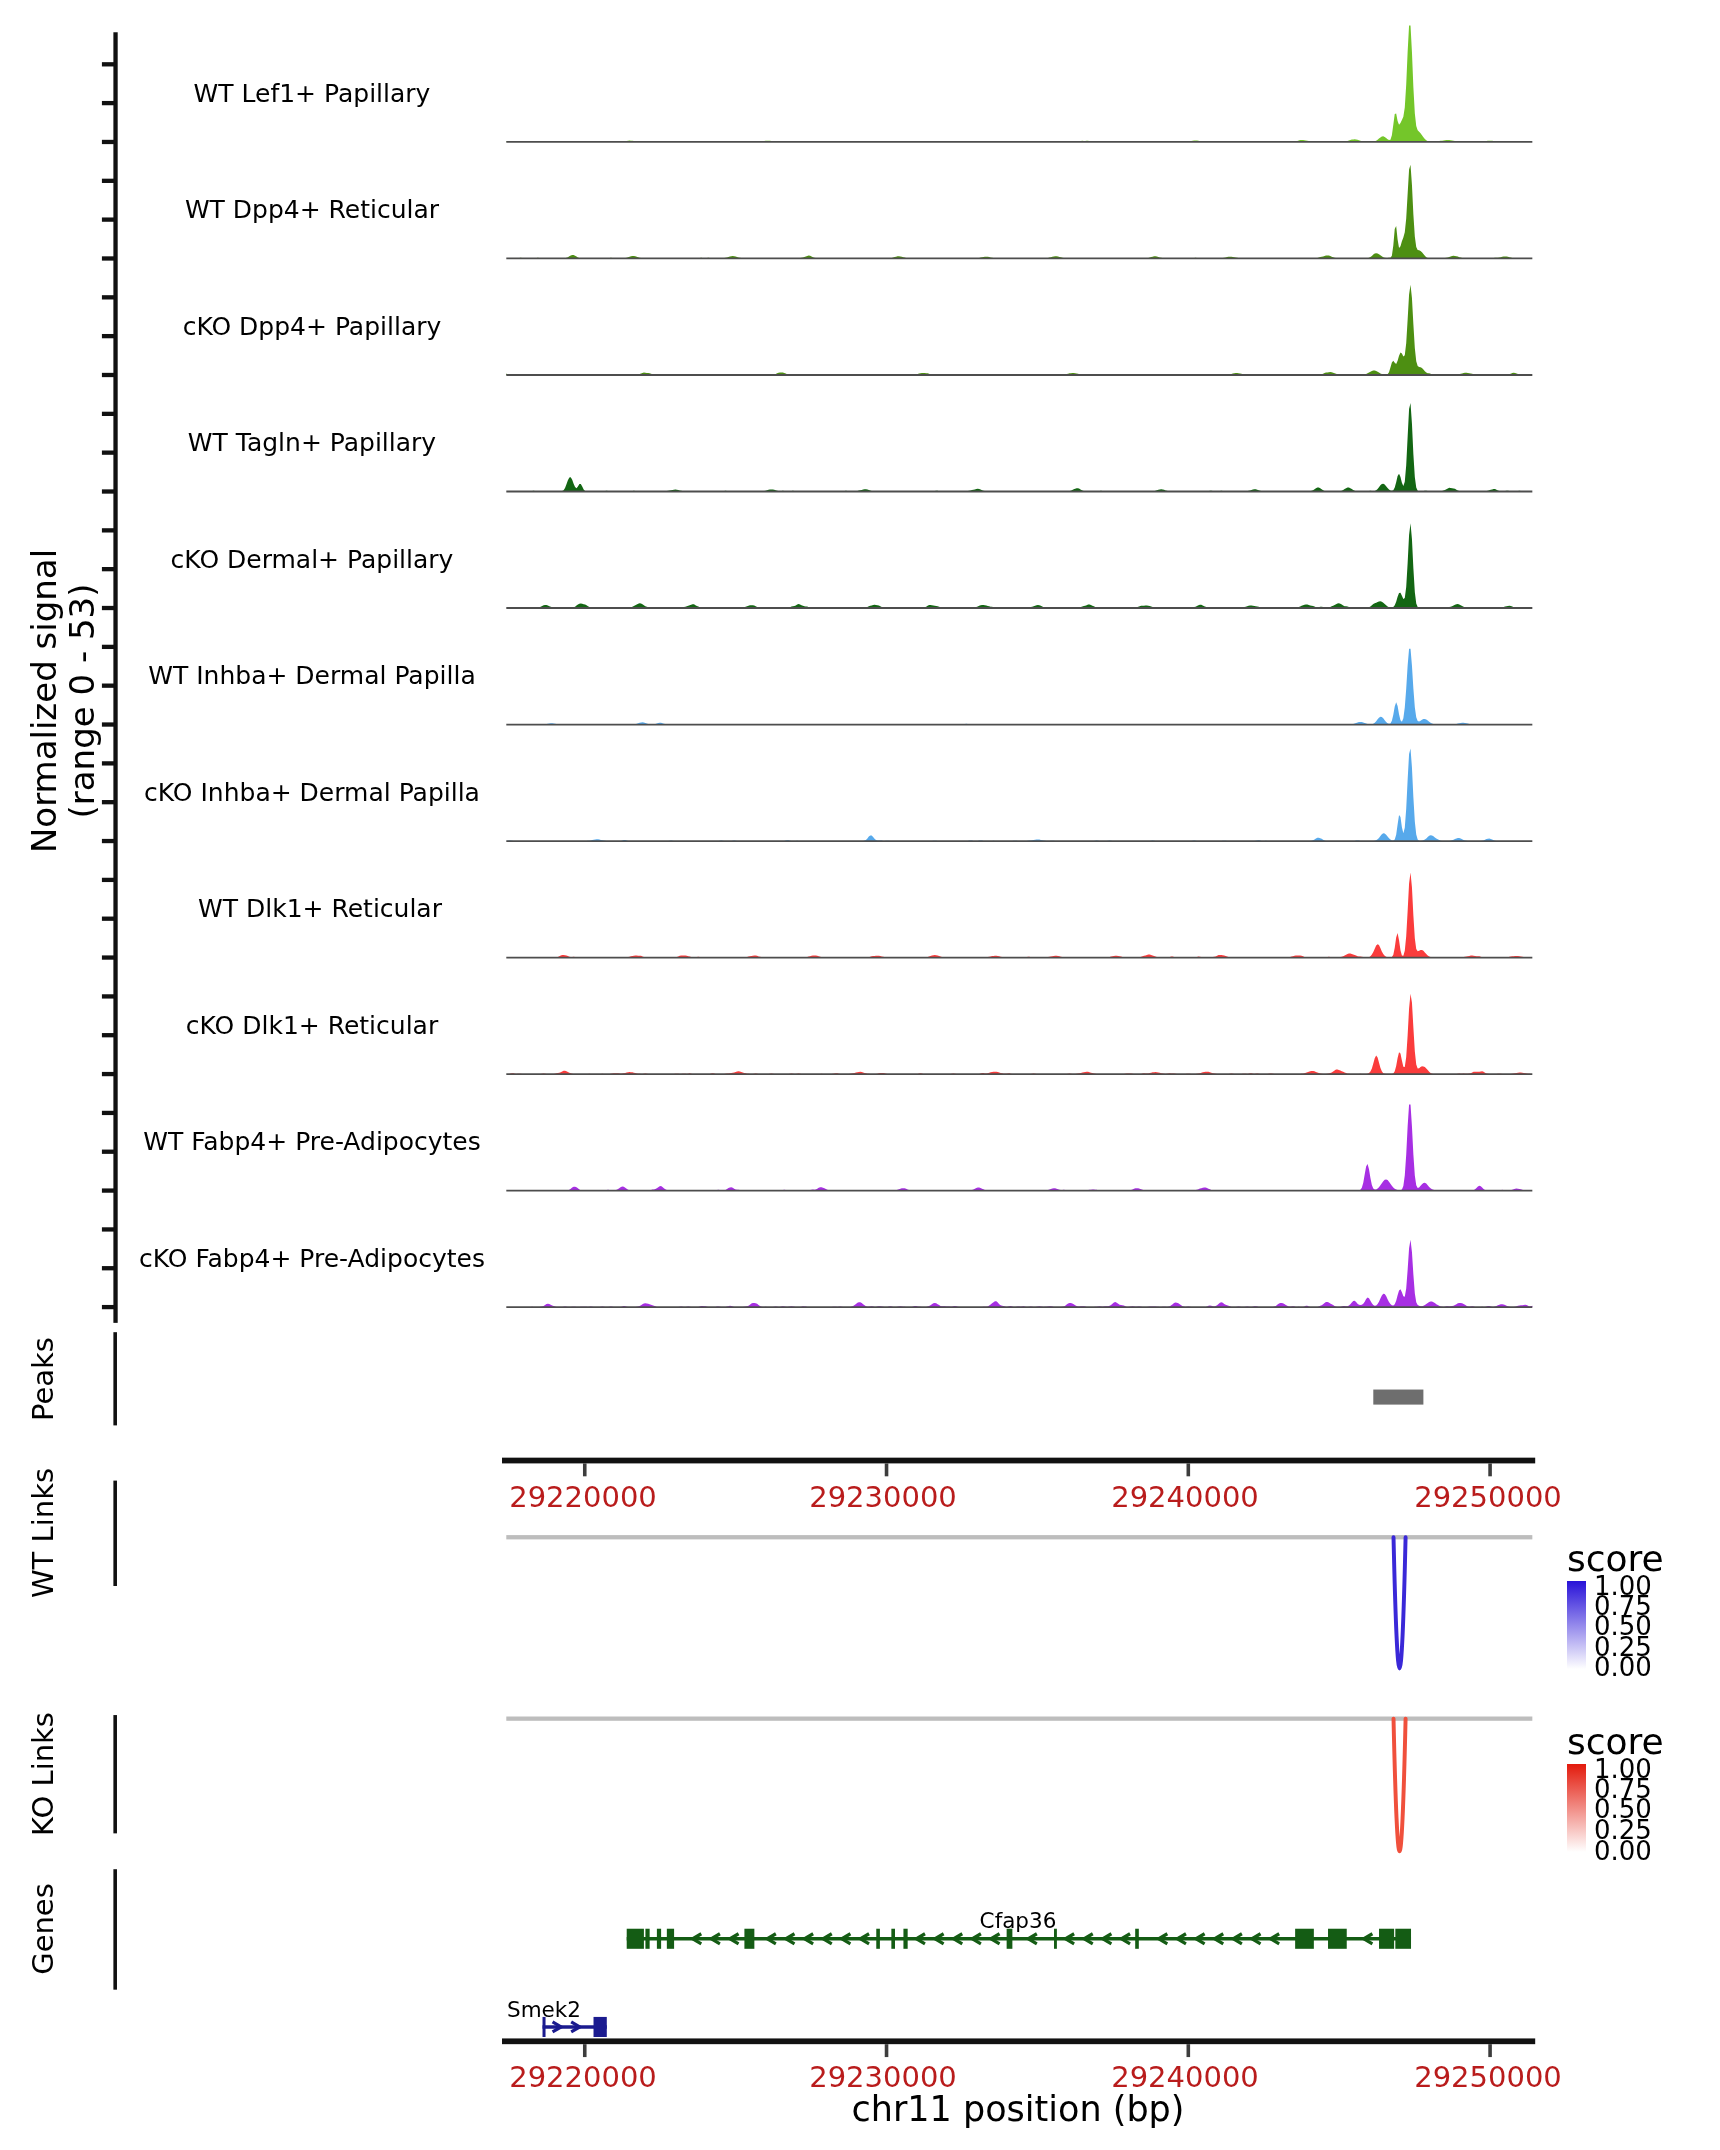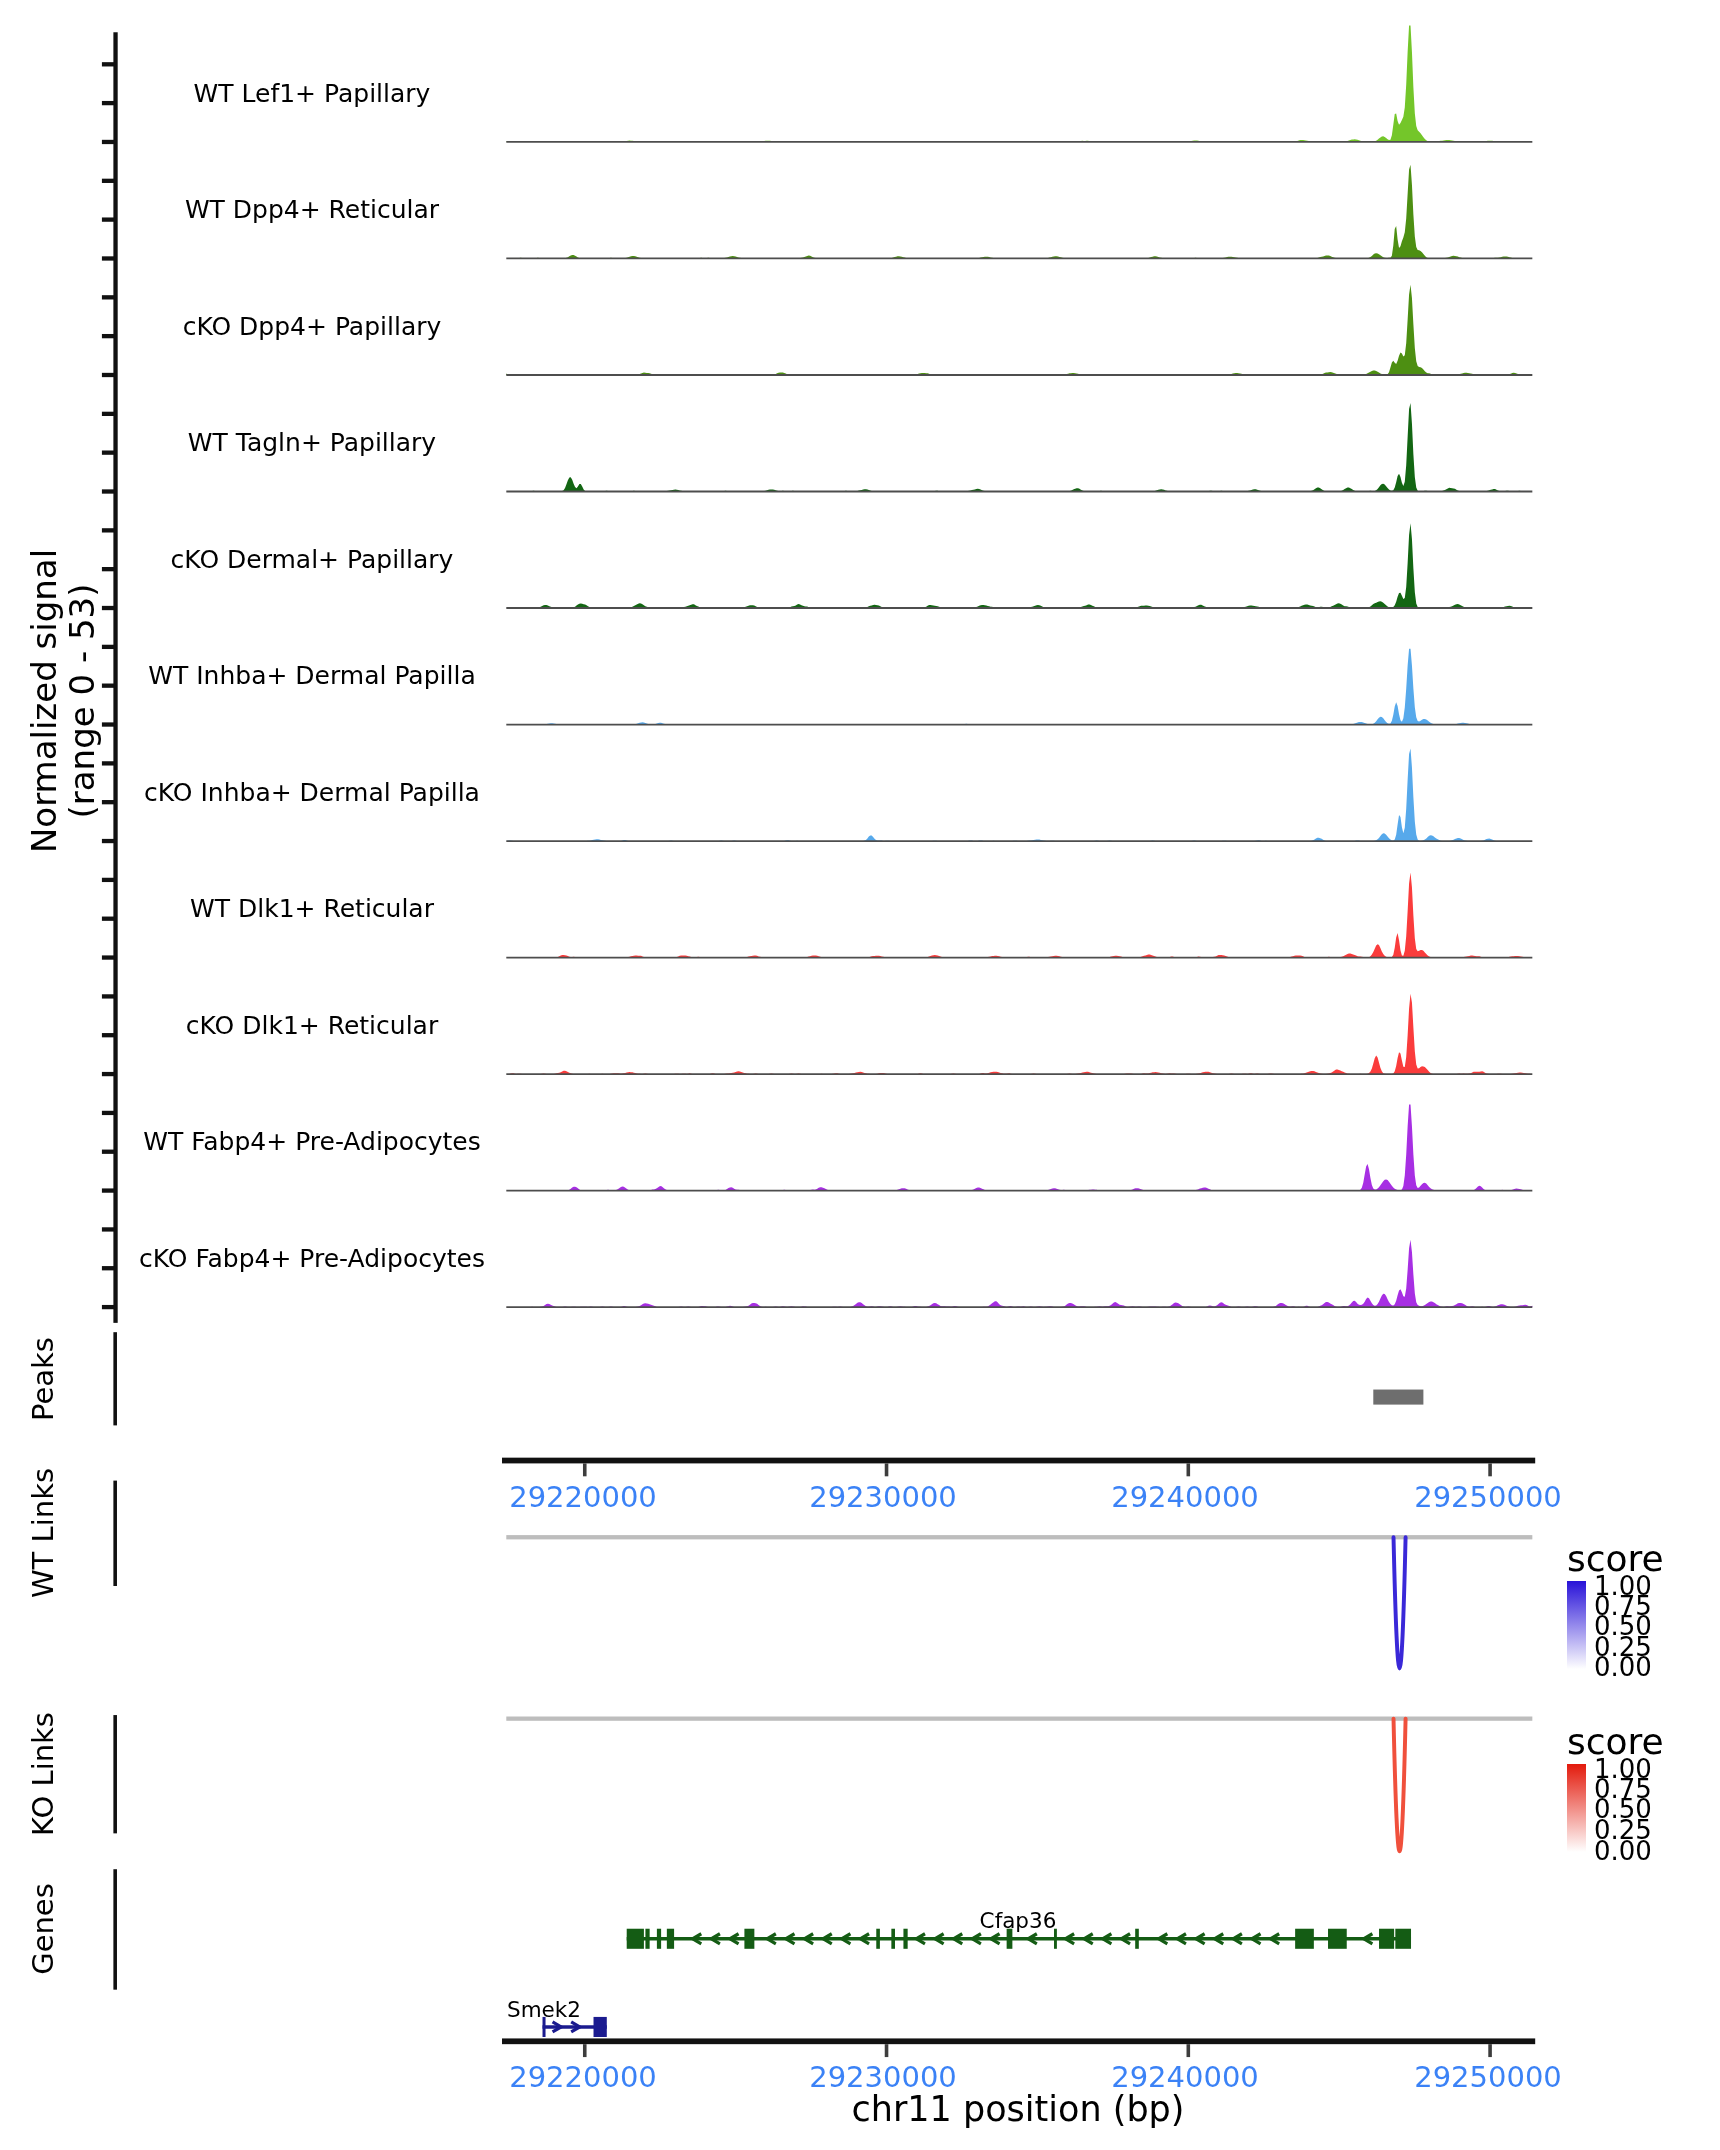--- a/index.html
+++ b/index.html
@@ -6,21 +6,21 @@
   .canvas{
     position:relative;width:1721px;height:2151px;background:#ffffff;
     font-family:"DejaVu Sans","Liberation Sans",sans-serif;color:#000;overflow:hidden;
   }
   .abs{position:absolute;}
   svg{position:absolute;left:0;top:0;}
   .track-label{font-size:25px;white-space:nowrap;transform:translate(-50%,-50%);}
   .yaxis-label{font-size:34px;line-height:1.12;text-align:center;white-space:nowrap;
     transform:translate(-50%,-50%) rotate(-90deg);}
   .panel-label{font-size:29px;white-space:nowrap;transform:translate(-50%,-50%) rotate(-90deg);}
-  .tick-label{font-size:29px;color:#3b82f6;white-space:nowrap;transform:translateX(-50%);}
+  .tick-label{font-size:29px;color:#b91c1c;white-space:nowrap;transform:translateX(-50%);}
   .axis-title{font-size:35px;white-space:nowrap;transform:translateX(-50%);}
   .score-title{font-size:36px;white-space:nowrap;}
   .legend-bar{width:19.4px;height:88px;}
   .legend-num{font-size:26px;white-space:nowrap;transform:translateY(-50%);}
   .gene-label{font-size:21.5px;white-space:nowrap;transform:translateX(-50%);}
 </style>
 </head>
 <body>
 
 <div class="canvas">
@@ -182,21 +182,21 @@
     <div>(range 0 - 53)</div>
   </div>
 
   <div class="abs track-label" style="left:312px;top:93px;">WT Lef1+ Papillary</div>
   <div class="abs track-label" style="left:312px;top:209px;">WT Dpp4+ Reticular</div>
   <div class="abs track-label" style="left:312px;top:326px;">cKO Dpp4+ Papillary</div>
   <div class="abs track-label" style="left:312px;top:442px;">WT Tagln+ Papillary</div>
   <div class="abs track-label" style="left:312px;top:559px;">cKO Dermal+ Papillary</div>
   <div class="abs track-label" style="left:312px;top:675px;">WT Inhba+ Dermal Papilla</div>
   <div class="abs track-label" style="left:312px;top:792px;">cKO Inhba+ Dermal Papilla</div>
-  <div class="abs track-label" style="left:312px;top:908px;">WT Dlk1+ Reticular</div>
+  <div class="abs track-label" style="left:320px;top:908px;">WT Dlk1+ Reticular</div>
   <div class="abs track-label" style="left:312px;top:1025px;">cKO Dlk1+ Reticular</div>
   <div class="abs track-label" style="left:312px;top:1141px;">WT Fabp4+ Pre-Adipocytes</div>
   <div class="abs track-label" style="left:312px;top:1258px;text-align:right;">cKO Fabp4+ Pre-Adipocytes</div>
 
   <div class="abs panel-label" style="left:43px;top:1379px;">Peaks</div>
   <div class="abs panel-label" style="left:43px;top:1533px;">WT Links</div>
   <div class="abs panel-label" style="left:43px;top:1774px;">KO Links</div>
   <div class="abs panel-label" style="left:43px;top:1929px;">Genes</div>
 
   <div class="abs tick-label" style="left:583px;top:1480px;">29220000</div>

